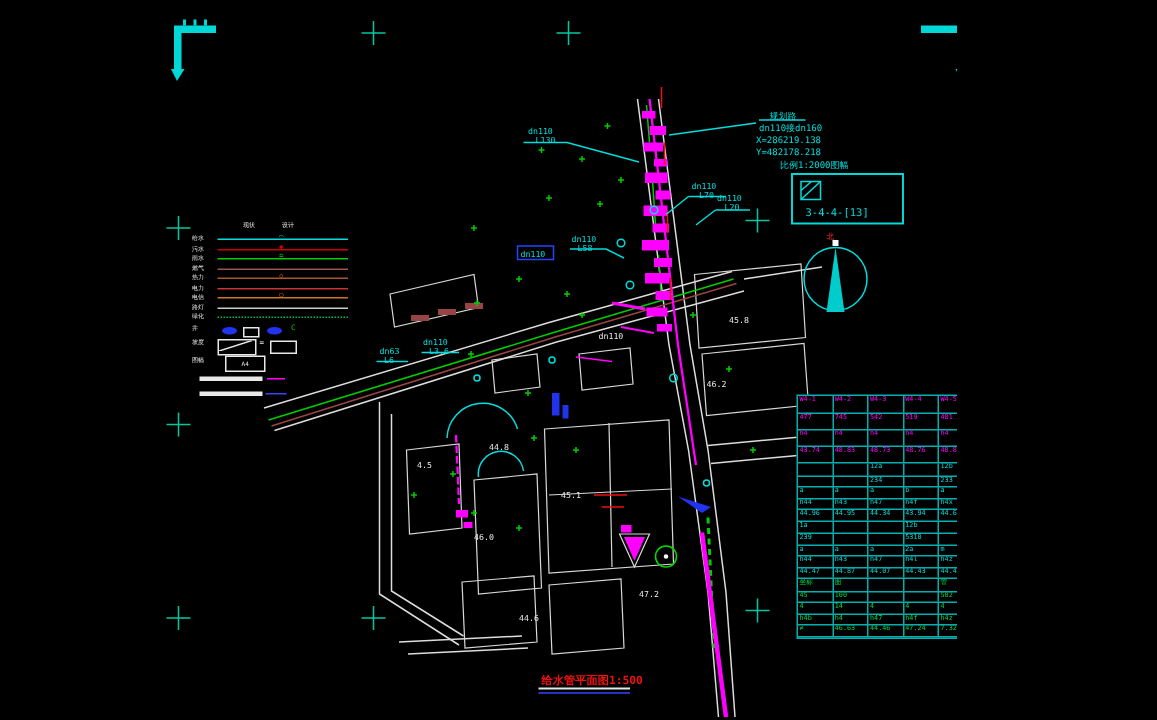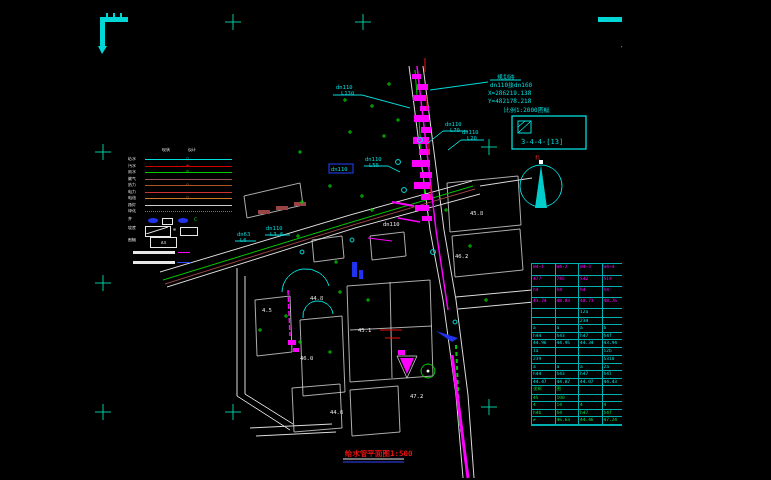--- a/index.html
+++ b/index.html
@@ -1,17 +1,17 @@
 <!DOCTYPE html>
 <html><head>
 <meta charset="utf-8">
 <style>
   html,body{margin:0;padding:0;background:#000;}
   #canvas{position:relative;width:622px;height:480px;background:#000;overflow:hidden;
-          font-family:"DejaVu Sans Mono", monospace;}
+          font-family:"DejaVu Sans Mono", monospace;padding-left:16px;}
   svg text{font-family:"DejaVu Sans Mono", monospace;}
 
   
   #legend{position:absolute;left:128px;top:147px;width:106px;color:#e8e8e8;}
   .lg-headers{height:9px;position:relative;font-size:4px;color:#e8e8e8;}
   .lg-headers span{position:absolute;top:0;}
   .lg-h1{left:34px;} .lg-h2{left:60px;}
   .lg-row{position:relative;height:6.5px;}
   .lg-label{position:absolute;left:0;top:0;font-size:4px;color:#e8e8e8;line-height:6px;}
   .lg-line{position:absolute;left:17px;right:2px;top:3px;height:0;}

